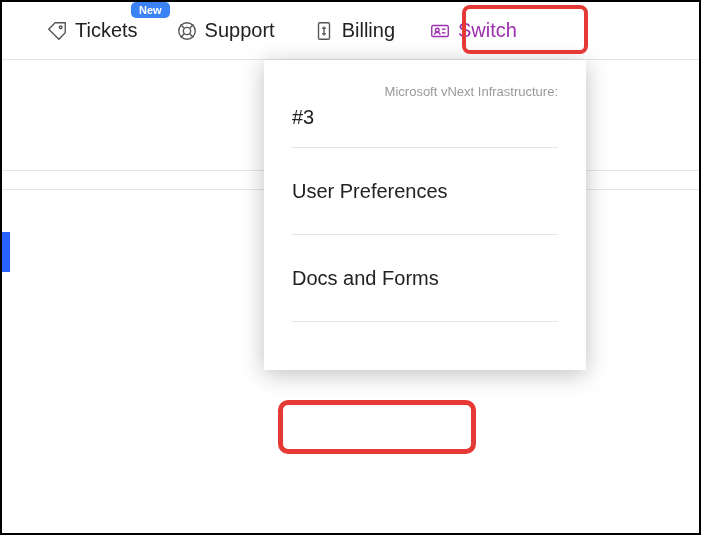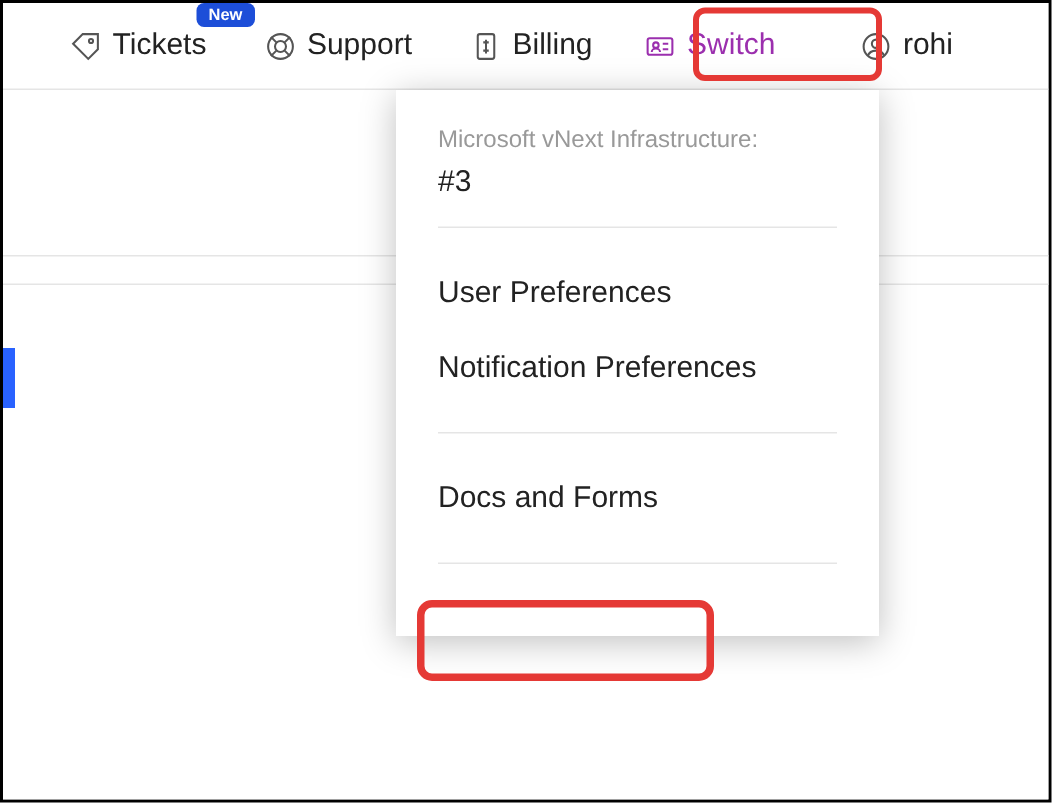--- a/index.html
+++ b/index.html
@@ -46,21 +46,21 @@
     .nav-item.account {
       color: #9b2fae;
     }
     .nav-item.user {
       margin-left: 28px;
     }
     .badge {
       position: absolute;
       top: -11px;
       right: -18px;
-      background: #1d4ed8;
+      background: #3b82f6;
       color: #fff;
       font-size: 11px;
       font-weight: bold;
       padding: 2px 8px;
       border-radius: 5px;
     }
     .icon {
       display: inline-flex;
       align-items: center;
       justify-content: center;
@@ -123,22 +123,23 @@
       background: #fff;
       box-shadow: 0 4px 22px rgba(0,0,0,0.25);
       z-index: 10;
       padding: 22px 0 30px 0;
     }
     .dropdown-section {
       padding: 0 28px;
     }
     .dropdown-header-label {
       color: #999;
-      font-size: 16px;
+      font-size: 13px;
       line-height: 1.5;
+      text-align: right;
     }
     .dropdown-header-value {
       color: #222;
       font-size: 20px;
       margin-top: 4px;
     }
     .dropdown-divider {
       height: 1px;
       background: #e5e5e5;
       margin: 18px 28px;
@@ -208,45 +209,34 @@
           <rect x="3" y="6" width="18" height="12" rx="1.5"></rect>
           <circle cx="9" cy="11" r="2"></circle>
           <path d="M6 16 c0-1.5 1.5-2.5 3-2.5 s3 1 3 2.5"></path>
           <line x1="14" y1="10" x2="18" y2="10"></line>
           <line x1="14" y1="14" x2="18" y2="14"></line>
         </svg>
     </span>
     <span>Switch</span>
   </div>
 
-  <div class="nav-item user">
-    <span class="icon icon-user">
-      <svg viewBox="0 0 24 24">
-          <circle cx="12" cy="12" r="9"></circle>
-          <circle cx="12" cy="10" r="3"></circle>
-          <path d="M6 19 c1-3 4-4 6-4 s5 1 6 4"></path>
-        </svg>
-    </span>
-    <span>rohi</span>
-  </div>
 
 </div>
 
 <div class="content-area">
   <div class="lower-band"></div>
   <div class="blue-strip"></div>
 </div>
 
 <div class="dropdown">
   <div class="dropdown-section">
     <div class="dropdown-header-label">Microsoft vNext Infrastructure:</div>
     <div class="dropdown-header-value">#3</div>
   </div>
   <div class="dropdown-divider"></div>
   <div class="dropdown-item">User Preferences</div>
-  <div class="dropdown-item">Notification Preferences</div>
   <div class="dropdown-divider"></div>
   <div class="dropdown-item">Docs and Forms</div>
   <div class="dropdown-divider"></div>
 </div>
 
 <div class="highlight-box-account"></div>
 <div class="highlight-box-switch"></div>
 
 </body></html>

